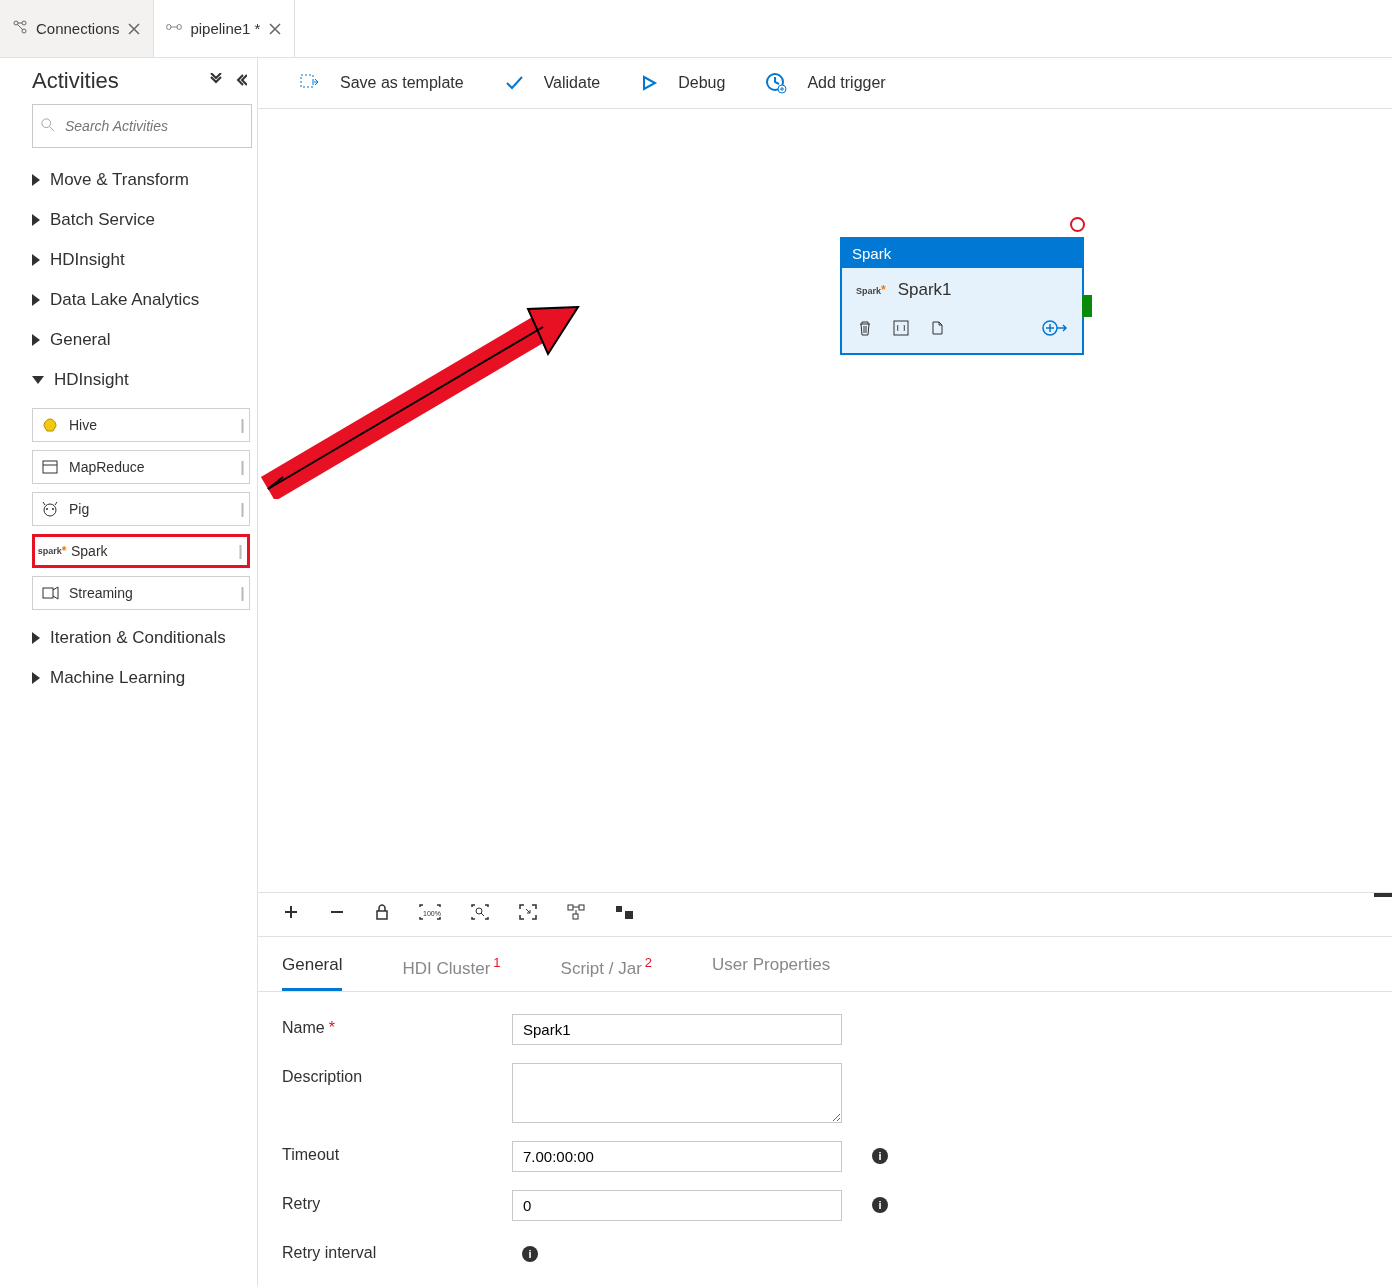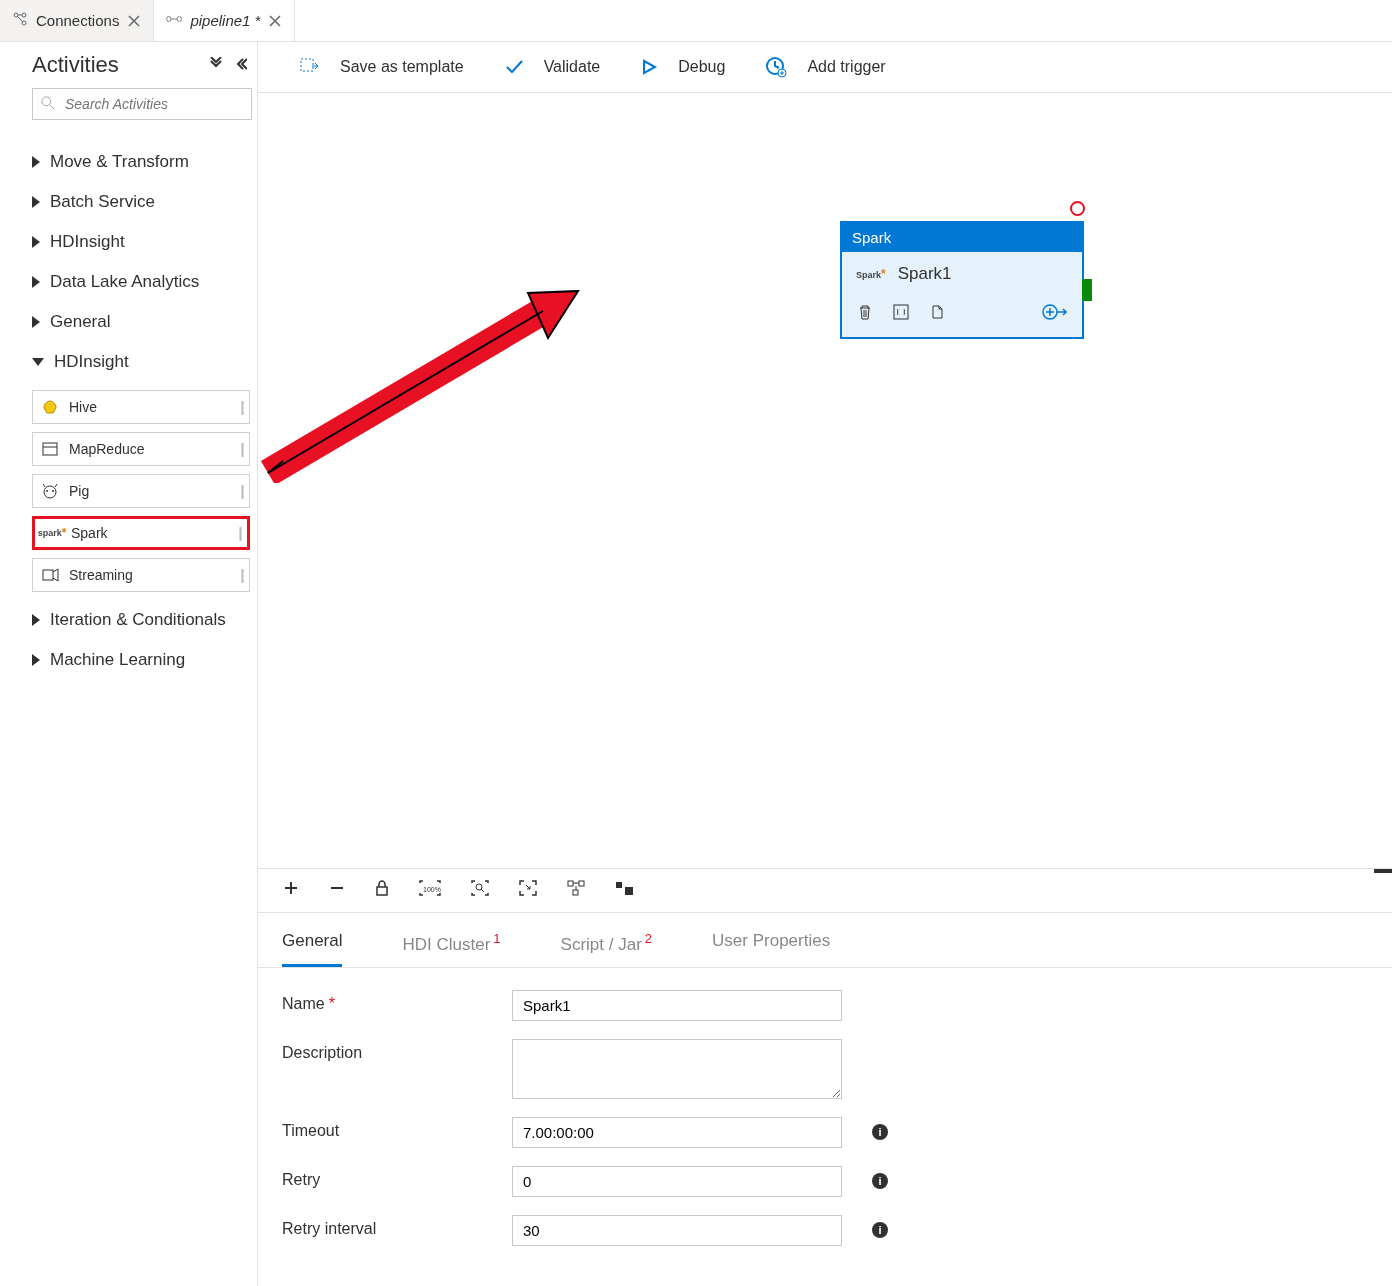--- a/index.html
+++ b/index.html
@@ -10,33 +10,33 @@
     color: #323130;
     width: 1392px;
     height: 1286px;
     background: #fff;
     overflow: hidden;
   }
   .tabs-bar {
     display: flex;
     border-bottom: 1px solid #e1e1e1;
     background: #fff;
-    height: 42px;
+    height: 58px;
   }
   .tab {
     display: flex;
     align-items: center;
     padding: 0 12px;
     gap: 8px;
     border-right: 1px solid #e1e1e1;
     cursor: pointer;
     font-size: 15px;
   }
   .tab.inactive { background: #f3f2f1; }
-  .tab.active { background: #fff; font-style: italic; }
+  .tab.active { background: #fff; }
   .tab svg { width: 16px; height: 16px; }
   .tab .close { width: 14px; height: 14px; }
 
   .layout {
     display: flex;
     height: calc(100% - 42px);
   }
   .sidebar {
     width: 258px;
     border-right: 1px solid #e1e1e1;
@@ -47,24 +47,24 @@
     align-items: center;
     justify-content: space-between;
     margin-bottom: 10px;
   }
   .sidebar-title { font-size: 22px; }
   .sidebar-header .chevrons { display: flex; gap: 10px; }
   .search-box {
     display: flex;
     align-items: center;
     border: 1px solid #c8c8c8;
-    height: 32px;
+    height: 44px;
     padding: 0 8px;
     gap: 8px;
-    margin-bottom: 22px;
+    margin-bottom: 12px;
     width: 220px;
   }
   .search-box input {
     border: none;
     outline: none;
     font-style: italic;
     color: #888;
     font-size: 14px;
     width: 100%;
   }
@@ -485,19 +485,18 @@
         <input value="7.00:00:00" style="">
         <span class="info">i</span>
       </div>
       <div class="prow">
         <div class="plabel"><span>Retry</span></div>
         <input value="0" style="">
         <span class="info">i</span>
       </div>
       <div class="prow">
         <div class="plabel"><span>Retry interval</span></div>
-        <input value="30" style="">
         <span class="info">i</span>
       </div>
     </div>
 
   </div>
 </div>
 
 </body></html>

